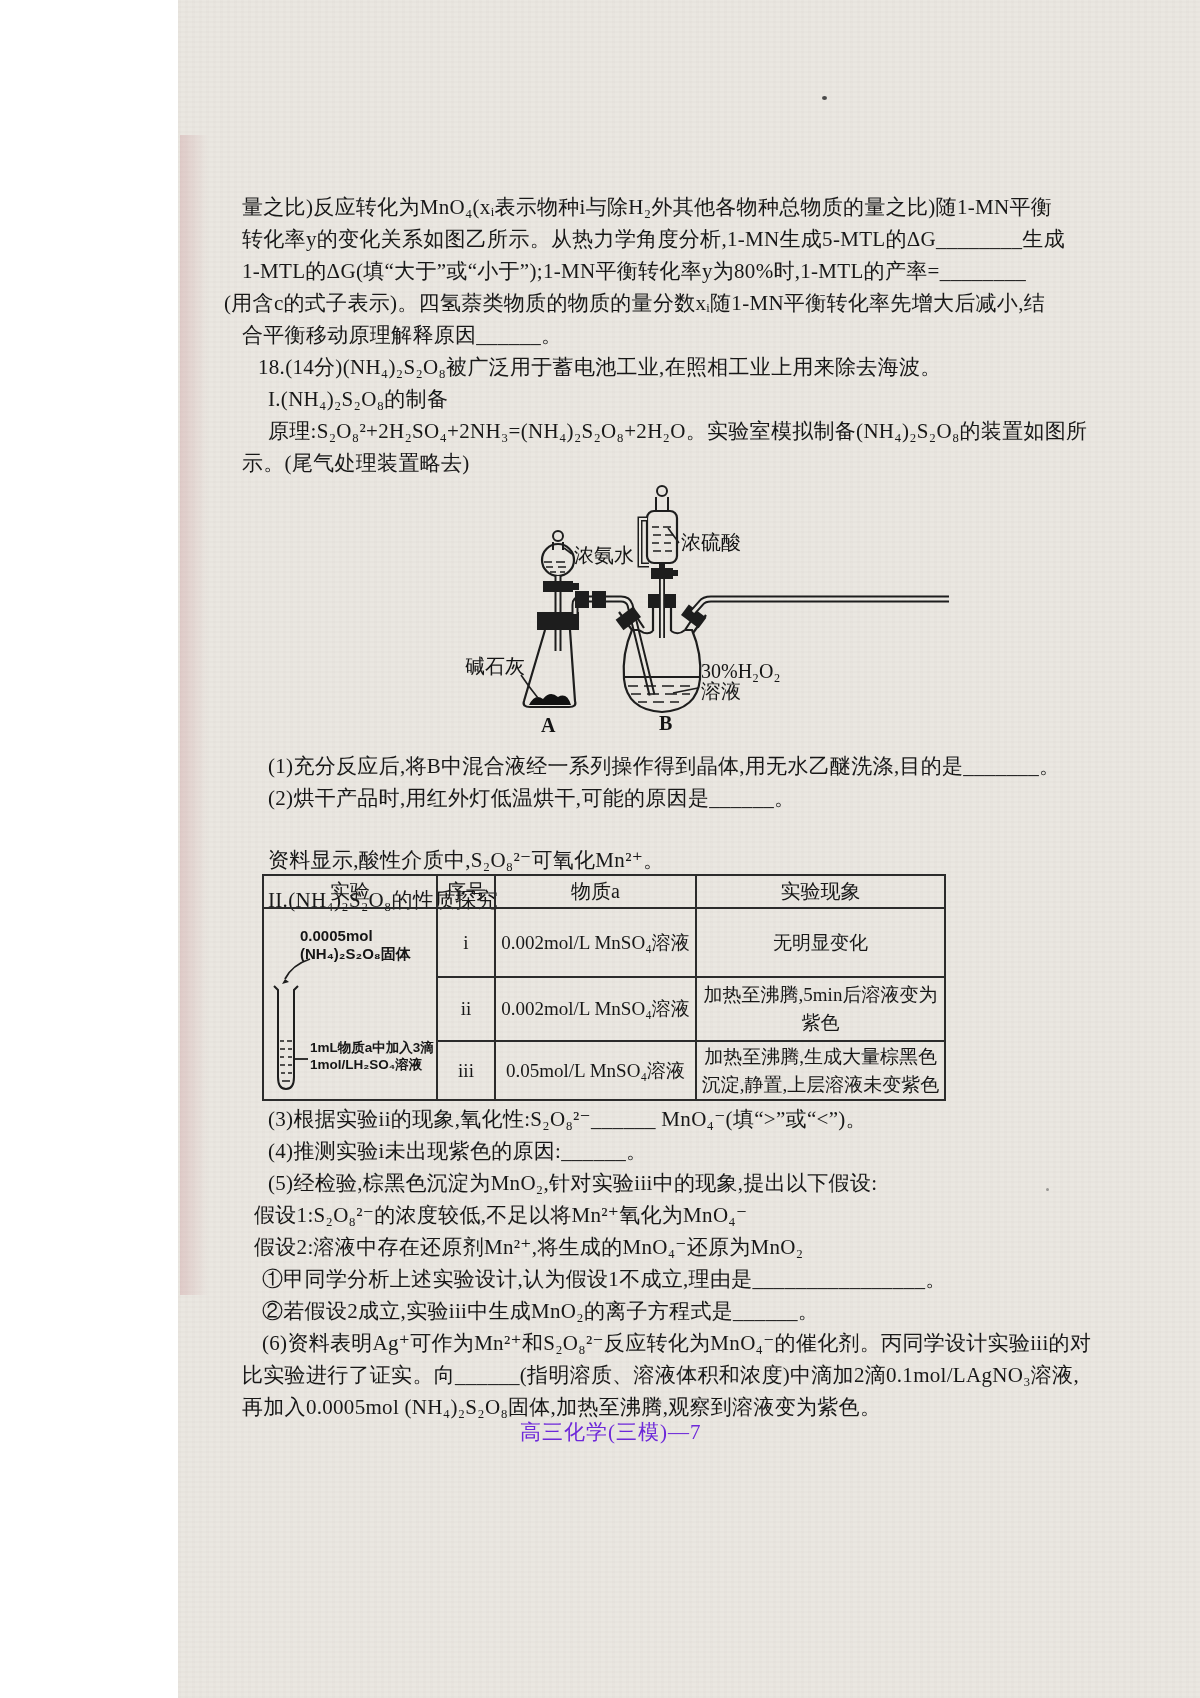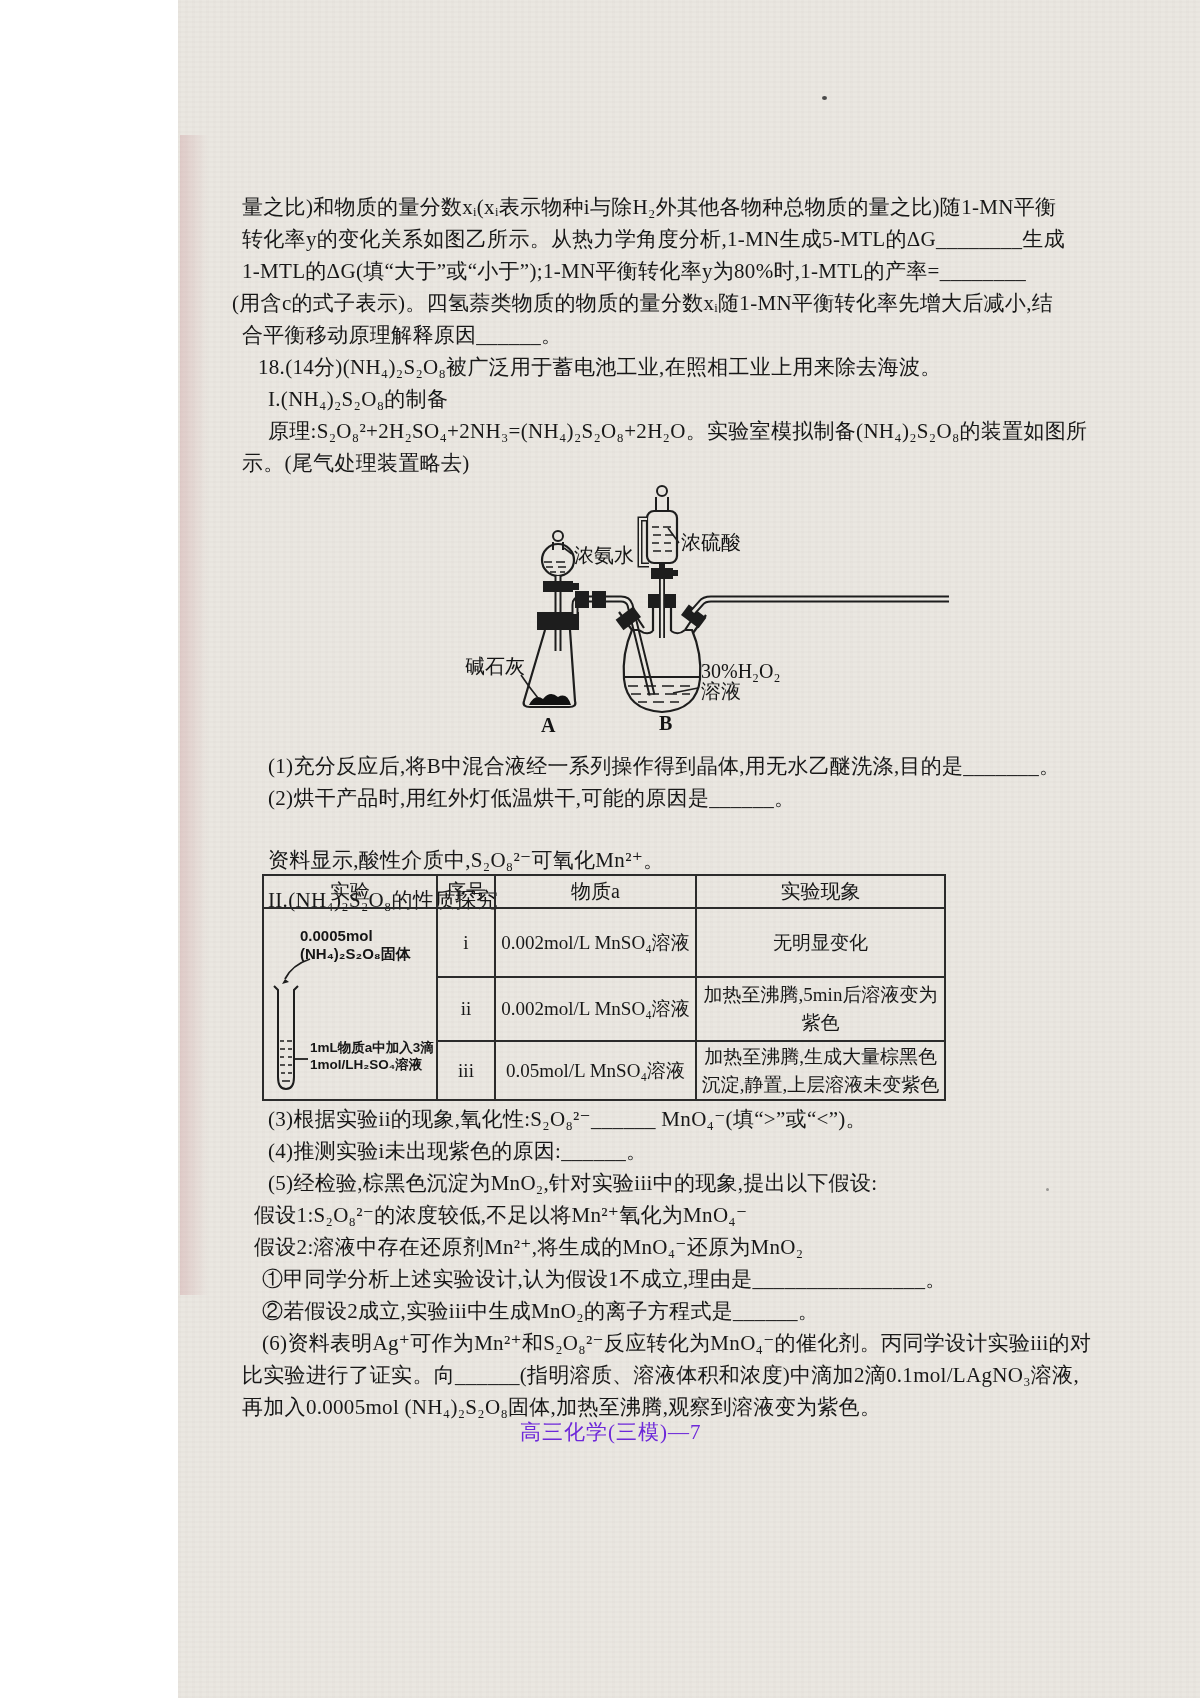--- a/index.html
+++ b/index.html
@@ -53,24 +53,24 @@
   .footer-line{position:absolute;left:520px;top:1418px;font-size:21px;letter-spacing:1px;color:#6d28d9;}
 </style>
 </head>
 <body>
 
 <div class="paper"></div>
 <div class="pink-strip"></div>
 <div class="speck" style="left:822px;top:96px;width:5px;height:4px;"></div>
 <div class="speck" style="left:1046px;top:1188px;width:3px;height:3px;opacity:.5;"></div>
 
-<div class="ln" style="left:242px;top:194px;">量之比)和物质的量分数xᵢ(xᵢ表示物种i与除H₂外其他各物种总物质的量之比)随1-MN平衡</div>
+<div class="ln" style="left:242px;top:194px;">量之比)反应转化为MnO₄(xᵢ表示物种i与除H₂外其他各物种总物质的量之比)随1-MN平衡</div>
 <div class="ln" style="left:242px;top:226px;">转化率y的变化关系如图乙所示。从热力学角度分析,1-MN生成5-MTL的ΔG________生成</div>
 <div class="ln" style="left:242px;top:258px;">1-MTL的ΔG(填“大于”或“小于”);1-MN平衡转化率y为80%时,1-MTL的产率=________</div>
-<div class="ln" style="left:232px;top:290px;">(用含c的式子表示)。四氢萘类物质的物质的量分数xᵢ随1-MN平衡转化率先增大后减小,结</div>
+<div class="ln" style="left:224px;top:290px;">(用含c的式子表示)。四氢萘类物质的物质的量分数xᵢ随1-MN平衡转化率先增大后减小,结</div>
 <div class="ln" style="left:242px;top:322px;">合平衡移动原理解释原因______。</div>
 
 <div class="ln" style="left:258px;top:354px;text-align:center;">18.(14分)(NH₄)₂S₂O₈被广泛用于蓄电池工业,在照相工业上用来除去海波。</div>
 <div class="ln" style="left:268px;top:386px;">I.(NH₄)₂S₂O₈的制备</div>
 <div class="ln" style="left:268px;top:418px;">原理:S₂O₈²+2H₂SO₄+2NH₃=(NH₄)₂S₂O₈+2H₂O。实验室模拟制备(NH₄)₂S₂O₈的装置如图所</div>
 <div class="ln" style="left:242px;top:450px;">示。(尾气处理装置略去)</div>
 
 <div class="diagram-box">
 <svg width="540" height="300" viewBox="0 0 540 300">
 

